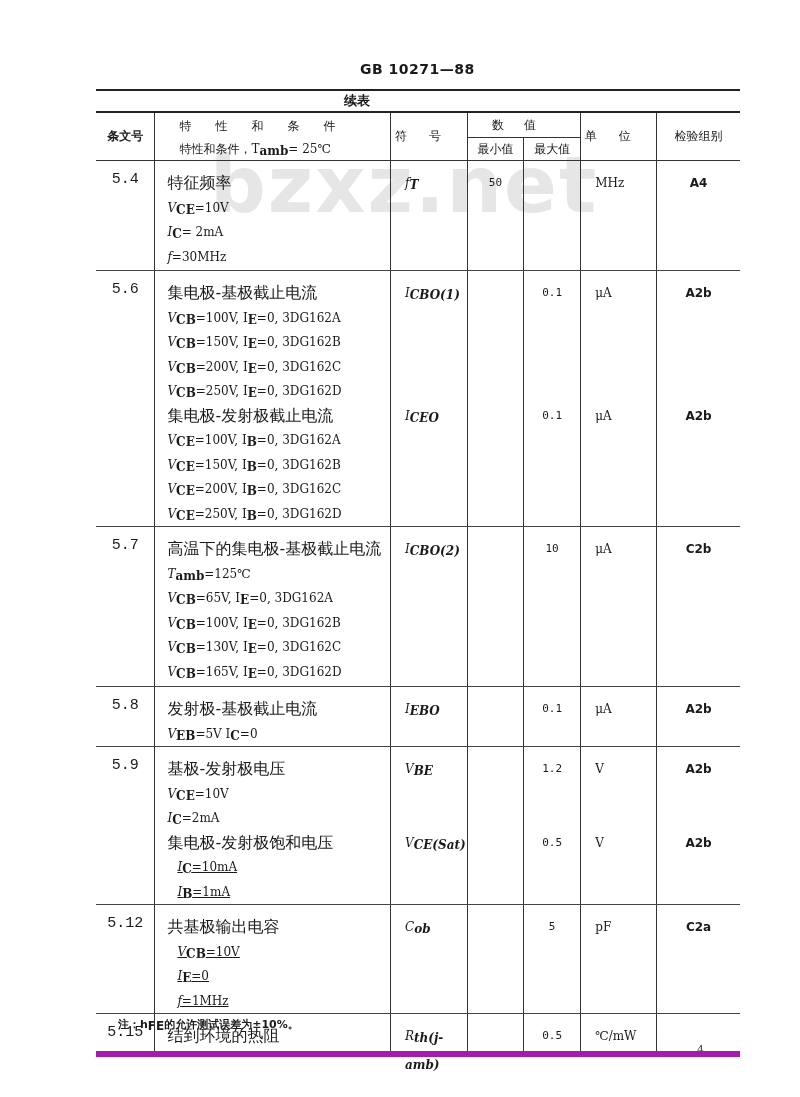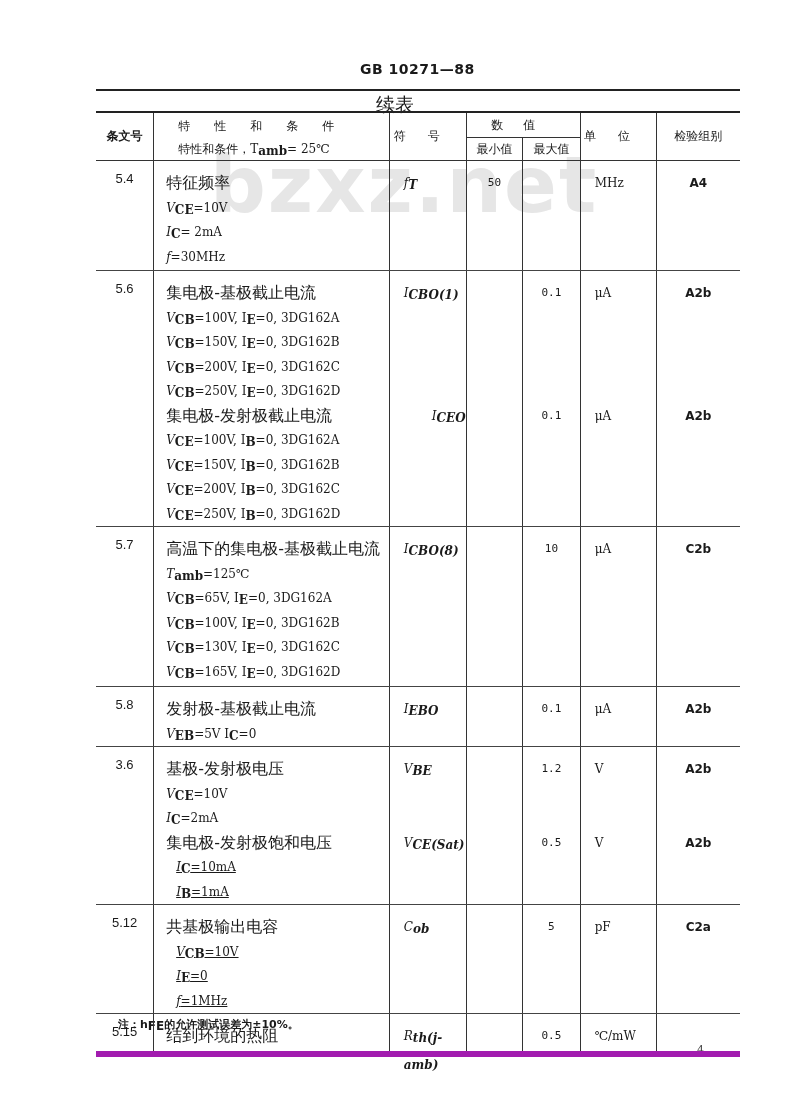--- a/index.html
+++ b/index.html
@@ -11,22 +11,22 @@
   .std-number {
     position: absolute; left: 360px; top: 61px;
     font-family: "DejaVu Sans", "Liberation Sans", sans-serif;
     font-weight: bold; font-size: 14px; letter-spacing: 0.5px;
   }
   .rule-top {
     position: absolute; left: 96px; top: 89px; width: 644px; height: 0;
     border-top: 2px solid #222;
   }
   .cont-label {
-    position: absolute; left: 376px; top: 92px;
-    font-family: "DejaVu Sans", sans-serif; font-size: 19px; font-weight: normal;
+    position: absolute; left: 344px; top: 92px;
+    font-family: "DejaVu Sans", sans-serif; font-size: 13px; font-weight: bold;
   }
   .watermark {
     position: absolute; left: 210px; top: 140px;
     font-family: "DejaVu Sans", "Liberation Sans", sans-serif;
     font-size: 78px; font-weight: bold; color: #e6e6e6; letter-spacing: 2px;
     pointer-events: none; z-index: 0;
   }
   table.spec {
     position: absolute; left: 96px; top: 111px; width: 644px;
     border-collapse: collapse; font-size: 12px; z-index: 1;
@@ -36,21 +36,21 @@
     vertical-align: top; padding: 0; font-weight: normal;
   }
   table.spec tr.head th {
     border-top: 2px solid #222; border-bottom: 1.5px solid #333;
     font-family: "DejaVu Sans", sans-serif; font-size: 12px;
   }
   table.spec td:first-child, table.spec th:first-child { border-left: none; }
   table.spec td:last-child, table.spec th:last-child { border-right: none; }
   table.spec tr.row td { border-bottom: 1.5px solid #444; }
   table.spec tr.row.last td { border-bottom: 6px solid #a21caf; }
-  .c-clause { width: 62px; text-align: center; font-family: Liberation Sans, sans-serif; font-size: 13px; }
+  .c-clause { width: 62px; text-align: center; font-family: Liberation Mono, monospace; font-size: 15px; }
   .c-char { width: 212px; }
   .c-sym { width: 76px; }
   .c-min { width: 62px; }
   .c-max { width: 62px; }
   .c-unit { width: 78px; margin-top: 12px; }
   .c-grp { width: 92px; }
   .hdr-char { text-align: left; padding-left: 24px !important; }
   .hdr-char .l1 { letter-spacing: 24px; display: block; margin-top: 5px; }
   .hdr-char .l2 { display: block; margin-top: 6px; font-family: "DejaVu Serif", serif; font-size: 12px; }
   .hdr-sym { letter-spacing: 22px; text-align: center; vertical-align: middle !important; }
@@ -139,21 +139,21 @@
           <span class="char-line"><i>V</i><sub>CB</sub><span>=200V, I</span><sub>E</sub><span>=0, 3DG162C</span></span>
           <span class="char-line"><i>V</i><sub>CB</sub><span>=250V, I</span><sub>E</sub><span>=0, 3DG162D</span></span>
           <span class="char-line cn">集电极-发射极截止电流</span>
           <span class="char-line"><i>V</i><sub>CE</sub><span>=100V, I</span><sub>B</sub><span>=0, 3DG162A</span></span>
           <span class="char-line"><i>V</i><sub>CE</sub><span>=150V, I</span><sub>B</sub><span>=0, 3DG162B</span></span>
           <span class="char-line"><i>V</i><sub>CE</sub><span>=200V, I</span><sub>B</sub><span>=0, 3DG162C</span></span>
           <span class="char-line"><i>V</i><sub>CE</sub><span>=250V, I</span><sub>B</sub><span>=0, 3DG162D</span></span>
         </td>
         <td class="c-sym cell-pad">
           <span class="sym" style="height: 122.5px;"><span>I</span><sub>CBO(1)</sub></span>
-          <span class="sym" style="height: 122.5px; text-align: right;"><span>I</span><sub>CEO</sub></span>
+          <span class="sym" style="height: 122.5px;"><span>I</span><sub>CEO</sub></span>
         </td>
         <td class="c-min cell-pad">
           <span class="num" style="height: 122.5px;"><span></span></span>
           <span class="num" style="height: 122.5px;"><span></span></span>
         </td>
         <td class="c-max cell-pad">
           <span class="num" style="height: 122.5px;"><span>0.1</span></span>
           <span class="num" style="height: 122.5px;"><span>0.1</span></span>
         </td>
         <td class="c-unit cell-pad">
@@ -169,21 +169,21 @@
         <td class="c-clause cell-pad"><span>5.7</span></td>
         <td class="c-char cell-pad">
           <span class="char-line cn">高温下的集电极-基极截止电流</span>
           <span class="char-line"><i>T</i><sub>amb</sub><span>=125℃</span></span>
           <span class="char-line"><i>V</i><sub>CB</sub><span>=65V, I</span><sub>E</sub><span>=0, 3DG162A</span></span>
           <span class="char-line"><i>V</i><sub>CB</sub><span>=100V, I</span><sub>E</sub><span>=0, 3DG162B</span></span>
           <span class="char-line"><i>V</i><sub>CB</sub><span>=130V, I</span><sub>E</sub><span>=0, 3DG162C</span></span>
           <span class="char-line"><i>V</i><sub>CB</sub><span>=165V, I</span><sub>E</sub><span>=0, 3DG162D</span></span>
         </td>
         <td class="c-sym cell-pad">
-          <span class="sym" style="height: 147px;"><span>I</span><sub>CBO(8)</sub></span>
+          <span class="sym" style="height: 147px;"><span>I</span><sub>CBO(2)</sub></span>
         </td>
         <td class="c-min cell-pad">
           <span class="num" style="height: 147px;"><span></span></span>
         </td>
         <td class="c-max cell-pad">
           <span class="num" style="height: 147px;"><span>10</span></span>
         </td>
         <td class="c-unit cell-pad">
           <span class="unit" style="height: 147px;"><span>μA</span></span>
         </td>
@@ -207,21 +207,21 @@
           <span class="num" style="height: 49px;"><span>0.1</span></span>
         </td>
         <td class="c-unit cell-pad">
           <span class="unit" style="height: 49px;"><span>μA</span></span>
         </td>
         <td class="c-grp cell-pad">
           <span class="grp" style="height: 49px;"><span>A2b</span></span>
         </td>
       </tr>
       <tr class="row" style="height: 134px;">
-        <td class="c-clause cell-pad"><span>3.6</span></td>
+        <td class="c-clause cell-pad"><span>5.9</span></td>
         <td class="c-char cell-pad">
           <span class="char-line cn">基极-发射极电压</span>
           <span class="char-line"><i>V</i><sub>CE</sub><span>=10V</span></span>
           <span class="char-line"><i>I</i><sub>C</sub><span>=2mA</span></span>
           <span class="char-line cn">集电极-发射极饱和电压</span>
           <span class="char-line ind"><i>I</i><sub>C</sub><span>=10mA</span></span>
           <span class="char-line ind"><i>I</i><sub>B</sub><span>=1mA</span></span>
         </td>
         <td class="c-sym cell-pad">
           <span class="sym" style="height: 73.5px;"><span>V</span><sub>BE</sub></span>

